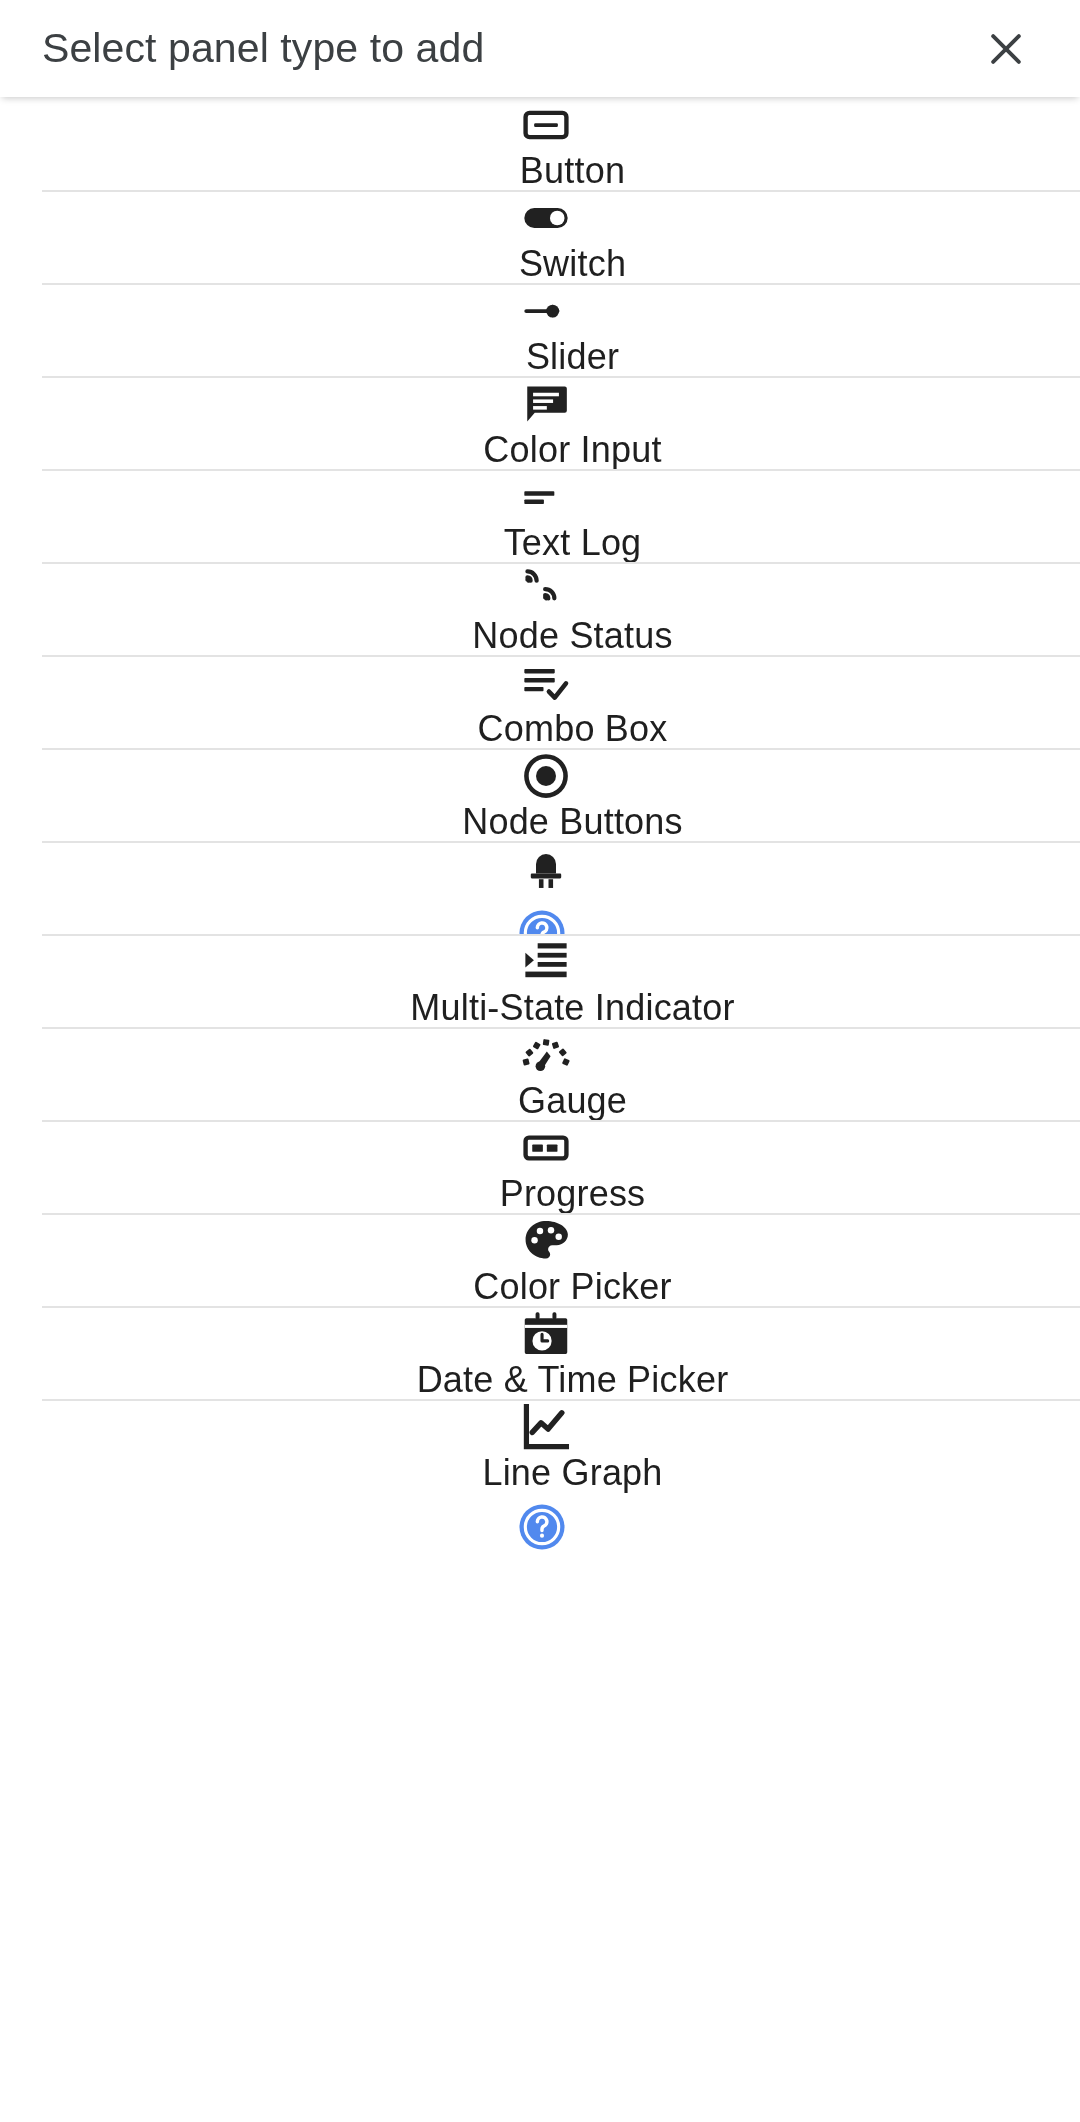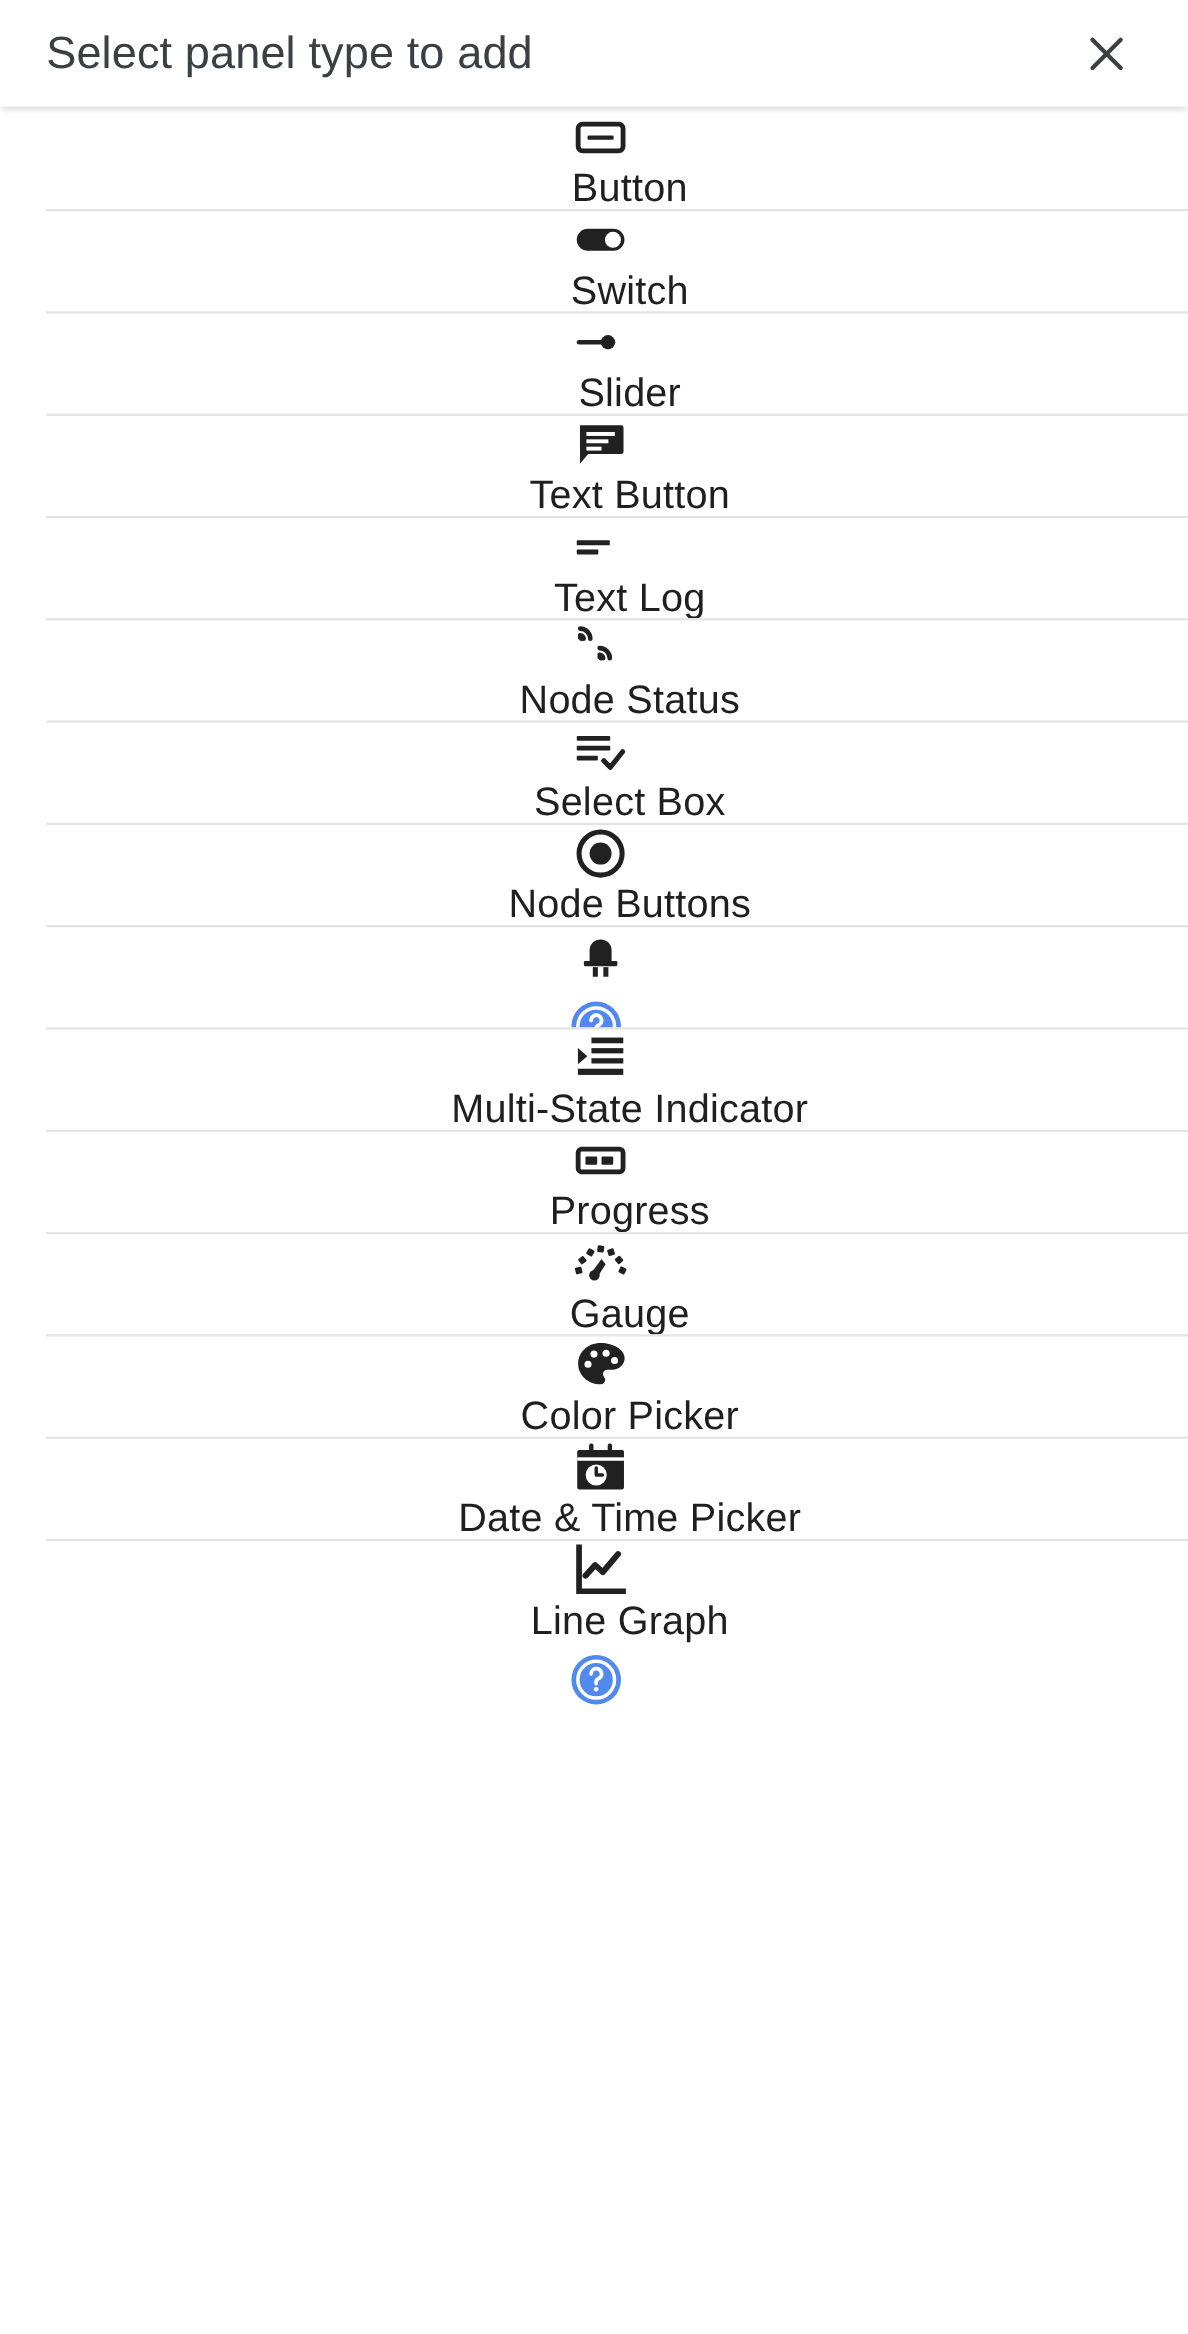--- a/index.html
+++ b/index.html
@@ -197,21 +197,21 @@
       </div>
       <div class="row">
         <span class="row-icon">
           <svg width="50" height="50" viewBox="0 0 24 24">
             <path d="M3 3.6 h18 a1 1 0 0 1 1 1 v10.6 a1 1 0 0 1 -1 1 H6.6 L3 20.4 Z" fill="#212121"></path>
             <rect x="5.8" y="6.6" width="12.4" height="1.7" fill="#ffffff"></rect>
             <rect x="5.8" y="9.8" width="9.6" height="1.7" fill="#ffffff"></rect>
             <rect x="5.8" y="13" width="6.6" height="1.7" fill="#ffffff"></rect>
           </svg>
         </span>
-        <span class="row-label">Text Button</span>
+        <span class="row-label">Color Input</span>
         <button class="help-btn">
           <span>
             <svg width="52" height="52" viewBox="0 0 24 24">
               <circle cx="12" cy="12" r="10.4" fill="#5189ee"></circle>
               <circle cx="12" cy="12" r="7.7" fill="none" stroke="#ffffff" stroke-width="1.45"></circle>
               <path d="M9.85 9.55 a2.2 2.2 0 1 1 3.0 2.05 c-0.62 0.3 -0.87 0.8 -0.87 1.5 v0.5" fill="none" stroke="#ffffff" stroke-width="1.6" stroke-linecap="round"></path>
               <circle cx="12" cy="16.0" r="0.95" fill="#ffffff"></circle>
             </svg>
           </span>
         </button>
@@ -262,21 +262,21 @@
       </div>
       <div class="row">
         <span class="row-icon">
           <svg width="50" height="50" viewBox="0 0 24 24">
             <rect x="1.6" y="5.3" width="14.6" height="2.1" rx="0.4" fill="#212121"></rect>
             <rect x="1.6" y="9.6" width="14.6" height="2.1" rx="0.4" fill="#212121"></rect>
             <rect x="1.6" y="13.9" width="9.2" height="2.1" rx="0.4" fill="#212121"></rect>
             <path d="M13.4 16.1 L16.2 19 L21.6 12.2" fill="none" stroke="#212121" stroke-width="2.2" stroke-linecap="round" stroke-linejoin="round"></path>
           </svg>
         </span>
-        <span class="row-label">Select Box</span>
+        <span class="row-label">Combo Box</span>
         <button class="help-btn">
           <span>
             <svg width="52" height="52" viewBox="0 0 24 24">
               <circle cx="12" cy="12" r="10.4" fill="#5189ee"></circle>
               <circle cx="12" cy="12" r="7.7" fill="none" stroke="#ffffff" stroke-width="1.45"></circle>
               <path d="M9.85 9.55 a2.2 2.2 0 1 1 3.0 2.05 c-0.62 0.3 -0.87 0.8 -0.87 1.5 v0.5" fill="none" stroke="#ffffff" stroke-width="1.6" stroke-linecap="round"></path>
               <circle cx="12" cy="16.0" r="0.95" fill="#ffffff"></circle>
             </svg>
           </span>
         </button>
@@ -324,40 +324,20 @@
         <span class="row-icon">
           <svg width="50" height="50" viewBox="0 0 24 24">
             <path d="M2.1 7.6 L6.2 11.1 L2.1 14.6 Z" fill="#212121"></path>
             <rect x="8.0" y="3.0" width="13.9" height="2.5" fill="#212121"></rect>
             <rect x="8.0" y="7.6" width="13.9" height="2.3" fill="#212121"></rect>
             <rect x="8.0" y="12.0" width="13.9" height="2.3" fill="#212121"></rect>
             <rect x="2.1" y="16.6" width="19.8" height="2.7" fill="#212121"></rect>
           </svg>
         </span>
         <span class="row-label">Multi-State Indicator</span>
-        <button class="help-btn">
-          <span>
-            <svg width="52" height="52" viewBox="0 0 24 24">
-              <circle cx="12" cy="12" r="10.4" fill="#5189ee"></circle>
-              <circle cx="12" cy="12" r="7.7" fill="none" stroke="#ffffff" stroke-width="1.45"></circle>
-              <path d="M9.85 9.55 a2.2 2.2 0 1 1 3.0 2.05 c-0.62 0.3 -0.87 0.8 -0.87 1.5 v0.5" fill="none" stroke="#ffffff" stroke-width="1.6" stroke-linecap="round"></path>
-              <circle cx="12" cy="16.0" r="0.95" fill="#ffffff"></circle>
-            </svg>
-          </span>
-        </button>
-      </div>
-      <div class="row">
-        <span class="row-icon">
-          <svg width="50" height="50" viewBox="0 0 24 24">
-            <rect x="2.2" y="7.0" width="19.6" height="10.0" rx="1.6" ry="1.6" fill="none" stroke="#212121" stroke-width="2.1"></rect>
-            <rect x="5.4" y="10.3" width="5.1" height="3.5" rx="0.4" fill="#212121"></rect>
-            <rect x="12.4" y="10.3" width="5.1" height="3.5" rx="0.4" fill="#212121"></rect>
-          </svg>
-        </span>
-        <span class="row-label">Progress</span>
         <button class="help-btn">
           <span>
             <svg width="52" height="52" viewBox="0 0 24 24">
               <circle cx="12" cy="12" r="10.4" fill="#5189ee"></circle>
               <circle cx="12" cy="12" r="7.7" fill="none" stroke="#ffffff" stroke-width="1.45"></circle>
               <path d="M9.85 9.55 a2.2 2.2 0 1 1 3.0 2.05 c-0.62 0.3 -0.87 0.8 -0.87 1.5 v0.5" fill="none" stroke="#ffffff" stroke-width="1.6" stroke-linecap="round"></path>
               <circle cx="12" cy="16.0" r="0.95" fill="#ffffff"></circle>
             </svg>
           </span>
         </button>
@@ -386,20 +366,40 @@
               <circle cx="12" cy="12" r="7.7" fill="none" stroke="#ffffff" stroke-width="1.45"></circle>
               <path d="M9.85 9.55 a2.2 2.2 0 1 1 3.0 2.05 c-0.62 0.3 -0.87 0.8 -0.87 1.5 v0.5" fill="none" stroke="#ffffff" stroke-width="1.6" stroke-linecap="round"></path>
               <circle cx="12" cy="16.0" r="0.95" fill="#ffffff"></circle>
             </svg>
           </span>
         </button>
       </div>
       <div class="row">
         <span class="row-icon">
           <svg width="50" height="50" viewBox="0 0 24 24">
+            <rect x="2.2" y="7.0" width="19.6" height="10.0" rx="1.6" ry="1.6" fill="none" stroke="#212121" stroke-width="2.1"></rect>
+            <rect x="5.4" y="10.3" width="5.1" height="3.5" rx="0.4" fill="#212121"></rect>
+            <rect x="12.4" y="10.3" width="5.1" height="3.5" rx="0.4" fill="#212121"></rect>
+          </svg>
+        </span>
+        <span class="row-label">Progress</span>
+        <button class="help-btn">
+          <span>
+            <svg width="52" height="52" viewBox="0 0 24 24">
+              <circle cx="12" cy="12" r="10.4" fill="#5189ee"></circle>
+              <circle cx="12" cy="12" r="7.7" fill="none" stroke="#ffffff" stroke-width="1.45"></circle>
+              <path d="M9.85 9.55 a2.2 2.2 0 1 1 3.0 2.05 c-0.62 0.3 -0.87 0.8 -0.87 1.5 v0.5" fill="none" stroke="#ffffff" stroke-width="1.6" stroke-linecap="round"></path>
+              <circle cx="12" cy="16.0" r="0.95" fill="#ffffff"></circle>
+            </svg>
+          </span>
+        </button>
+      </div>
+      <div class="row">
+        <span class="row-icon">
+          <svg width="50" height="50" viewBox="0 0 24 24">
             <path d="M12 2.4 C6.5 2.4 2.2 6.3 2.2 11.4 c0 5 4.3 9 9.8 9 1.1 0 2-0.8 2-1.9 0-0.5-0.2-0.95-0.5-1.3 -0.3-0.35-0.5-0.8-0.5-1.3 0-1.05 0.9-1.9 2-1.9 h2.1 c3 0 5.4-2.3 5.4-5.1 C22.5 5.5 17.8 2.4 12 2.4 Z" fill="#212121"></path>
             <circle cx="6.5" cy="11.6" r="1.55" fill="#ffffff"></circle>
             <circle cx="9.1" cy="7.2" r="1.55" fill="#ffffff"></circle>
             <circle cx="14.4" cy="6.8" r="1.55" fill="#ffffff"></circle>
             <circle cx="18.1" cy="10.0" r="1.55" fill="#ffffff"></circle>
           </svg>
         </span>
         <span class="row-label">Color Picker</span>
         <button class="help-btn">
           <span>

